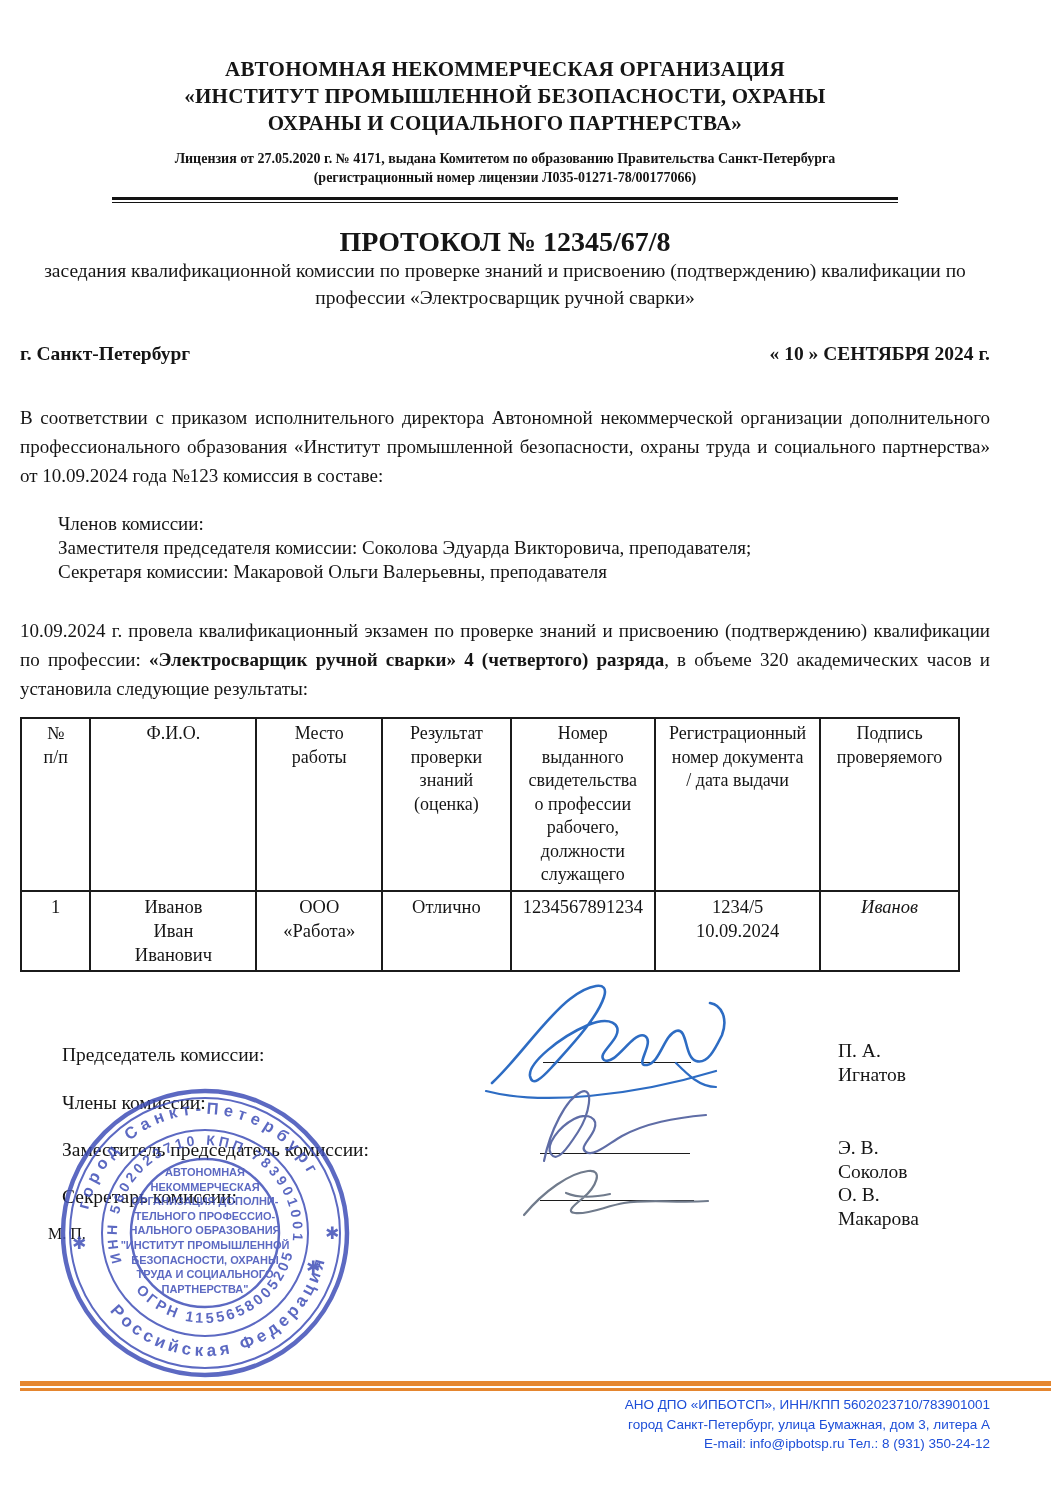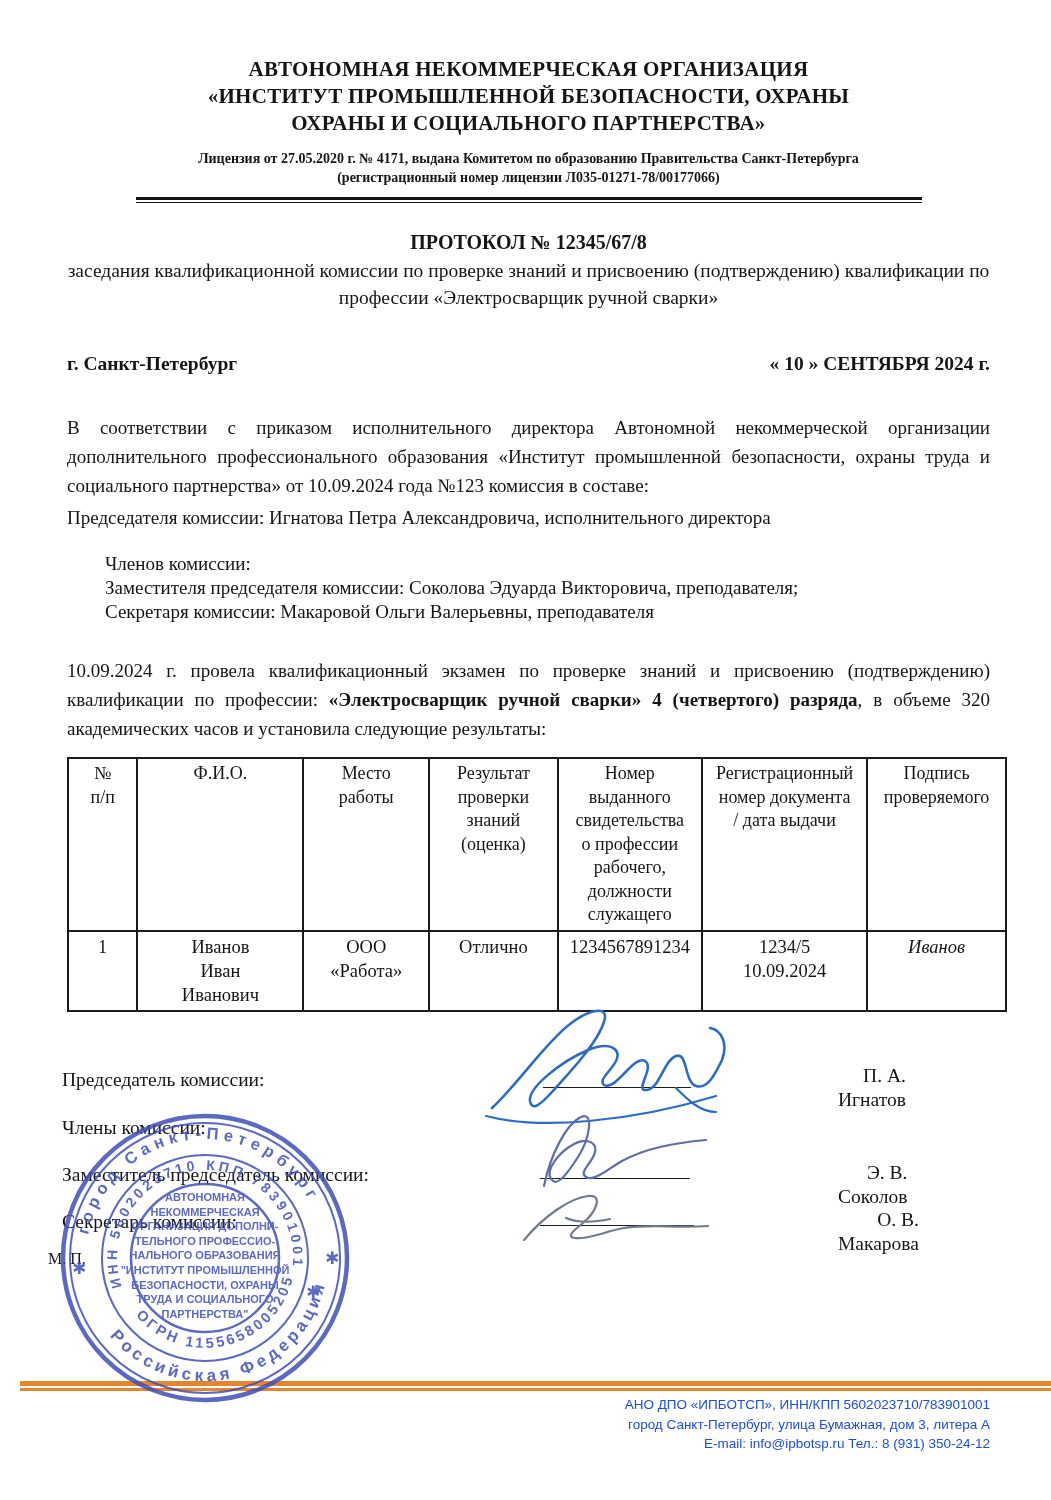--- a/index.html
+++ b/index.html
@@ -2,51 +2,51 @@
 <html><head>
 <meta charset="utf-8">
 <style>
   * { margin:0; padding:0; box-sizing:border-box; }
   html,body { background:#e9e9e9; }
   .page {
     position:relative; width:1051px; height:1500px; margin:0 auto;
     background:#ffffff; color:#151515; overflow:hidden;
     font-family:"Liberation Serif","DejaVu Serif",serif;
   }
-  .content { padding:56px 61px 0 67px; }
+  .content { padding:56px 61px 0 20px; }
 
   .org-name { text-align:center; font-weight:bold; font-size:21px; line-height:27px; letter-spacing:.3px; }
   .license  { text-align:center; font-weight:bold; font-size:14px; line-height:19px; margin-top:12px; }
   .rule     { width:786px; margin:10px auto 0 auto; height:6px;
               border-top:3px solid #131313; border-bottom:1px solid #131313; }
 
-  .protocol-title    { margin-top:26px; text-align:center; font-weight:bold; font-size:20px; line-height:26px; }
+  .protocol-title    { margin-top:26px; text-align:center; font-weight:bold; font-size:28px; line-height:26px; }
   .protocol-subtitle { margin-top:2px;  text-align:center; font-weight:normal; font-size:19.5px; line-height:27px; }
 
-  .city-date { margin-top:40px; display:flex; justify-content:space-between;
+  .city-date { margin-top:30px; display:flex; justify-content:space-between;
                font-weight:bold; font-size:19.5px; line-height:26px; }
 
   .para { font-size:19px; line-height:29px; }
   .justified { text-align:justify; }
   .p1 { margin-top:36px; }
   .p-chair { margin-top:6px; line-height:24px; }
   .p-members { margin-top:22px; line-height:24px;margin-left:38px; }
   .p2 { margin-top:32px; }
 
   table.results { margin-top:14px; width:940px; border-collapse:collapse; table-layout:fixed; }
   table.results th, table.results td {
     border:2px solid #1b1b1b; vertical-align:top; text-align:center;
     white-space:pre-line; font-weight:normal; padding:3px 5px;
   }
   table.results th { font-size:18px; line-height:23.5px; }
   table.results td { font-size:18.5px; line-height:24px; }
   td.cell-left { text-align:left; padding-left:9px; }
   td.cell-italic { font-style:italic; }
 
-  .sig-area { position:absolute; left:0; top:1000px; width:893px; height:420px;text-align:right; }
+  .sig-area { position:absolute; left:0; top:975px; width:893px; height:420px; }
   .sig-label { position:absolute; left:62px; font-size:19.5px; line-height:24px; }
   .sig-name  { position:absolute; left:838px; font-size:19.5px; line-height:24px; }
   .sig-line  { position:absolute; height:0; border-top:1.6px solid #1c1c1c; }
   .mp-mark   { position:absolute; left:48px; top:250px; font-size:16px; }
   .sig-svg   { position:absolute; left:470px; top:0; z-index:4; }
   .stamp-svg { position:absolute; left:55px; top:108px; opacity:.84; z-index:5; }
 
   .footer-rule { position:absolute; left:20px; right:0; top:1381px; }
   .footer-rule .bar1 { height:5px; background:#e5862f; }
   .footer-rule .gap  { height:2px; background:#fff; }
@@ -79,21 +79,20 @@
     <div class="protocol-title">ПРОТОКОЛ № 12345/67/8</div>
     <div class="protocol-subtitle">заседания квалификационной комиссии по проверке знаний и присвоению (подтверждению) квалификации по профессии «Электросварщик ручной сварки»</div>
 
     <div class="city-date">
       <span>г. Санкт-Петербург</span>
       <span>« 10 » СЕНТЯБРЯ 2024 г.</span>
     </div>
 
     <p class="para justified p1">В соответствии с приказом исполнительного директора Автономной некоммерческой организации дополнительного профессионального образования «Институт промышленной безопасности, охраны труда и социального партнерства» от 10.09.2024 года №123 комиссия в составе:</p>
 
-    <p class="para p-chair">Председателя комиссии: Игнатова Петра Александровича, исполнительного директора</p>
 
     <div class="para p-members">
       <div>Членов комиссии:</div>
       <div>Заместителя председателя комиссии: Соколова Эдуарда Викторовича, преподавателя;</div>
       <div>Секретаря комиссии: Макаровой Ольги Валерьевны, преподавателя</div>
     </div>
 
     <p class="para justified p2"><span>10.09.2024 г. провела квалификационный экзамен по проверке знаний и присвоению (подтверждению) квалификации по профессии: </span><b>«Электросварщик ручной сварки» 4 (четвертого) разряда</b><span>, в объеме 320 академических часов и установила следующие результаты:</span></p>
 
     <table class="results">

